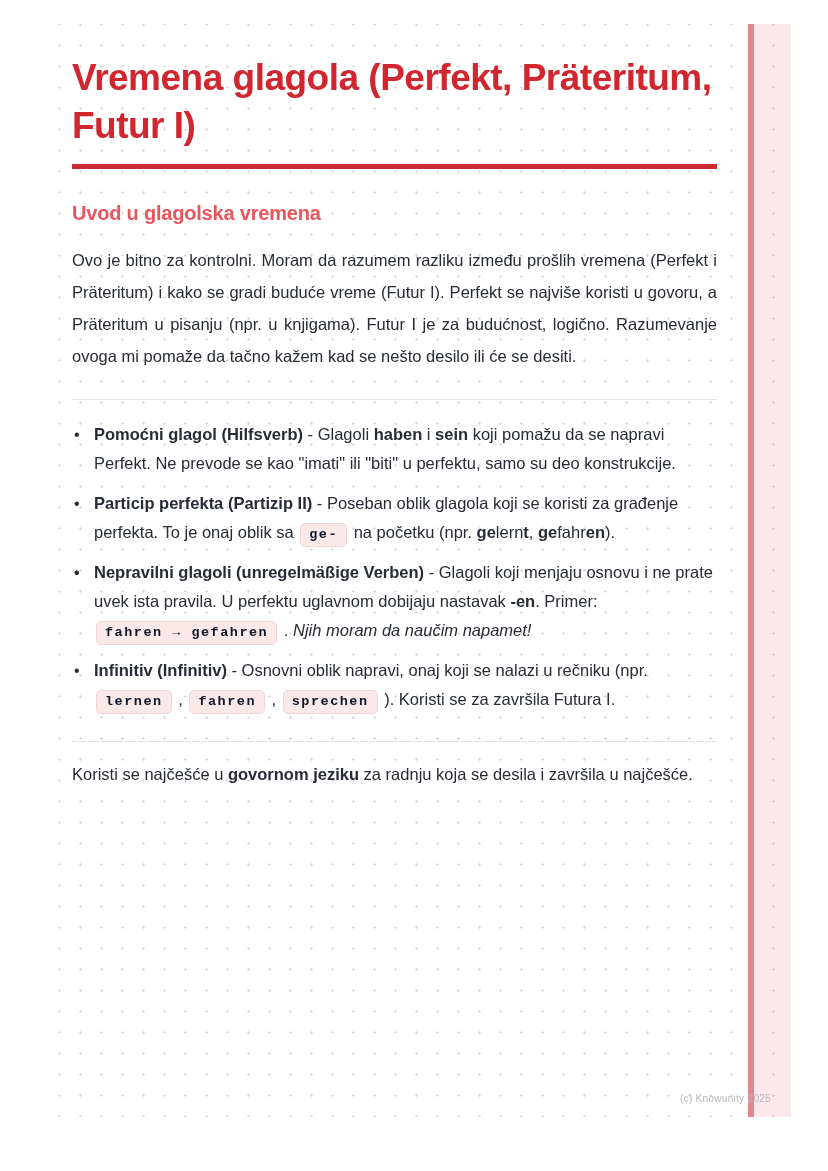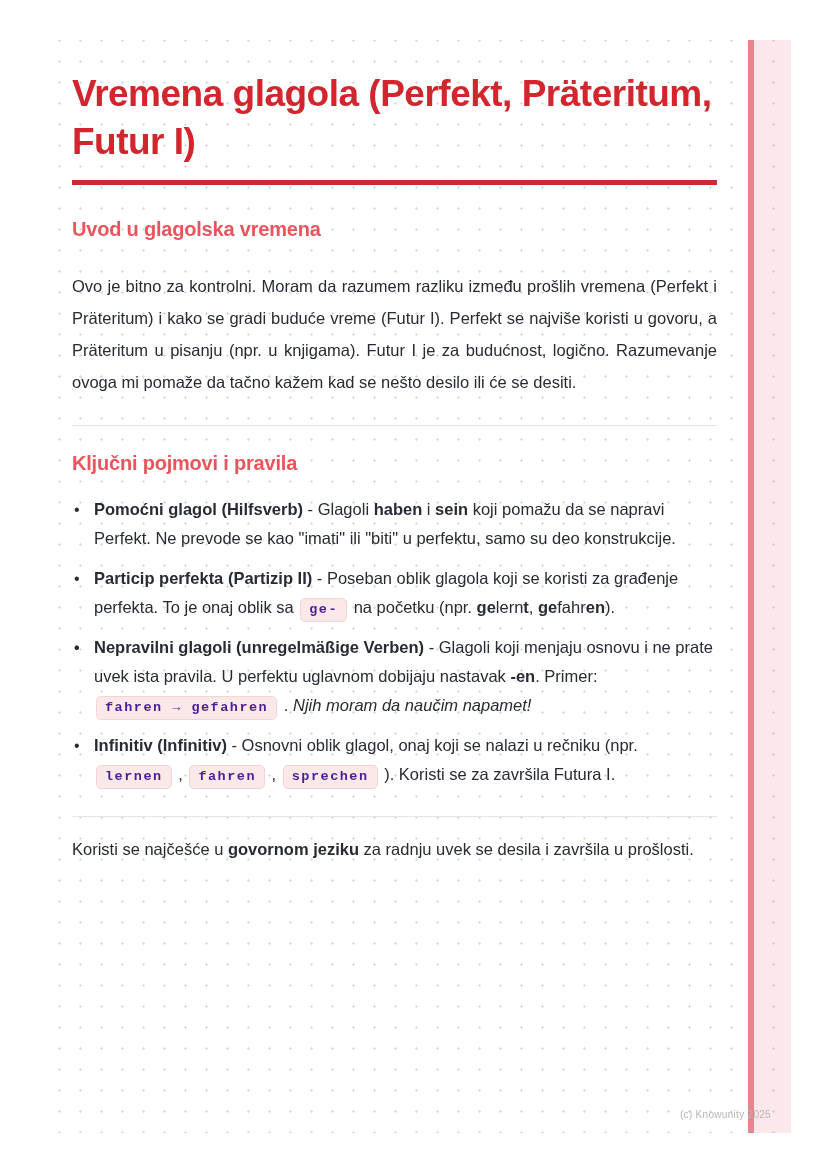--- a/index.html
+++ b/index.html
@@ -1,21 +1,21 @@
 <!DOCTYPE html>
 <html><head>
 <meta charset="utf-8">
 <style>
   * { margin: 0; padding: 0; box-sizing: border-box; }
   html, body { width: 828px; height: 1171px; background: #ffffff; overflow: hidden; }
   body { font-family: "Liberation Sans", sans-serif; }
 
   .sheet {
     position: absolute;
-    left: 40px; top: 40px;
+    left: 40px; top: 24px;
     width: 751px; height: 1093px;
     background-color: #ffffff;
     background-image: radial-gradient(circle, #dcdcdc 1.2px, rgba(0,0,0,0) 1.4px);
     background-size: 21px 21px;
     background-position: 9px 11px;
   }
 
   .stripe {
     position: absolute;
     right: 0; top: 0; bottom: 0;
@@ -50,21 +50,21 @@
     font-size: 20px;
     font-weight: bold;
     color: #e8555c;
     letter-spacing: -0.2px;
   }
   .h2-intro { margin-top: 33px; }
   .h2-key   { margin-top: 26px; }
   .h2-detail{ margin-top: 26px; }
 
   p.body-par {
-    margin-top: 29px;
+    margin-top: 19px;
     font-size: 16.5px;
     line-height: 32px;
     color: #272b33;
     text-align: justify;
   }
 
   .divider {
     margin-top: 27px;
     height: 1px;
     background: #e4e4e6;
@@ -92,21 +92,21 @@
 
   .b { font-weight: bold; }
   .i { font-style: italic; }
 
   .code {
     display: inline-block;
     font-family: "Liberation Mono", "DejaVu Sans Mono", monospace;
     font-weight: bold;
     font-size: 13.5px;
     letter-spacing: 1.5px;
-    color: #4c1d95;
+    color: #0f172a;
     background: #fbe9e9;
     border: 1px solid #f3d4d6;
     border-radius: 5px;
     padding: 2px 8px 3px 8px;
     line-height: 17px;
     margin: 0 2px;
     vertical-align: baseline;
     white-space: nowrap;
   }
 
@@ -134,38 +134,37 @@
 
   <div class="content">
     <h1 class="title">Vremena glagola (Perfekt, Präteritum, Futur I)</h1>
     <div class="title-rule"></div>
 
     <h2 class="section-heading h2-intro">Uvod u glagolska vremena</h2>
     <p class="body-par">Ovo je bitno za kontrolni. Moram da razumem razliku između prošlih vremena (Perfekt i Präteritum) i kako se gradi buduće vreme (Futur I). Perfekt se najviše koristi u govoru, a Präteritum u pisanju (npr. u knjigama). Futur I je za budućnost, logično. Razumevanje ovoga mi pomaže da tačno kažem kad se nešto desilo ili će se desiti.</p>
 
     <div class="divider"></div>
 
-    <h2 class="section-heading h2-key">Ključni pojmovi i pravila</h2>
     <ul class="concepts">
       <li>
         <span class="marker">•</span><span><span class="b">Pomoćni glagol (Hilfsverb)</span><span> - Glagoli </span><span class="b">haben</span><span> i </span><span class="b">sein</span><span> koji pomažu da se napravi Perfekt. Ne prevode se kao "imati" ili "biti" u perfektu, samo su deo konstrukcije.</span></span>
       </li>
       <li>
         <span class="marker">•</span><span><span class="b">Particip perfekta (Partizip II)</span><span> - Poseban oblik glagola koji se koristi za građenje perfekta. To je onaj oblik sa </span><span class="code">ge-</span><span> na početku (npr. </span><span class="b">ge</span><span>lern</span><span class="b">t</span><span>, </span><span class="b">ge</span><span>fahr</span><span class="b">en</span><span>).</span></span>
       </li>
       <li>
         <span class="marker">•</span>
       </li>
       <li>
         <span class="marker">•</span><span><span class="b">Nepravilni glagoli (unregelmäßige Verben)</span><span> - Glagoli koji menjaju osnovu i ne prate uvek ista pravila. U perfektu uglavnom dobijaju nastavak </span><span class="b">-en</span><span>. Primer: </span><span class="code">fahren → gefahren</span><span> . </span><span class="i">Njih moram da naučim napamet!</span></span>
       </li>
       <li>
-        <span class="marker">•</span><span><span class="b">Infinitiv (Infinitiv)</span><span> - Osnovni oblik glagol, onaj koji se nalazi u rečniku (npr. </span><span class="code">lernen</span><span> , </span><span class="code">fahren</span><span> , </span><span class="code">sprechen</span><span> ). Koristi se za završila Futura I.</span></span>
+        <span class="marker">•</span><span><span class="b">Infinitiv (Infinitiv)</span><span> - Osnovni oblik napravi, onaj koji se nalazi u rečniku (npr. </span><span class="code">lernen</span><span> , </span><span class="code">fahren</span><span> , </span><span class="code">sprechen</span><span> ). Koristi se za završila Futura I.</span></span>
       </li>
     </ul>
 
     <div class="divider"></div>
 
-    <p class="body-par last-par"><span>Koristi se najčešće u </span><span class="b">govornom jeziku</span><span> za radnju uvek se desila i završila u prošlosti.</span></p>
+    <p class="body-par last-par"><span>Koristi se najčešće u </span><span class="b">govornom jeziku</span><span> za radnju koja se desila i završila u najčešće.</span></p>
   </div>
 
   <div class="footer-credit">(c) Knowunity 2025</div>
 </div>
 
 </body></html>

